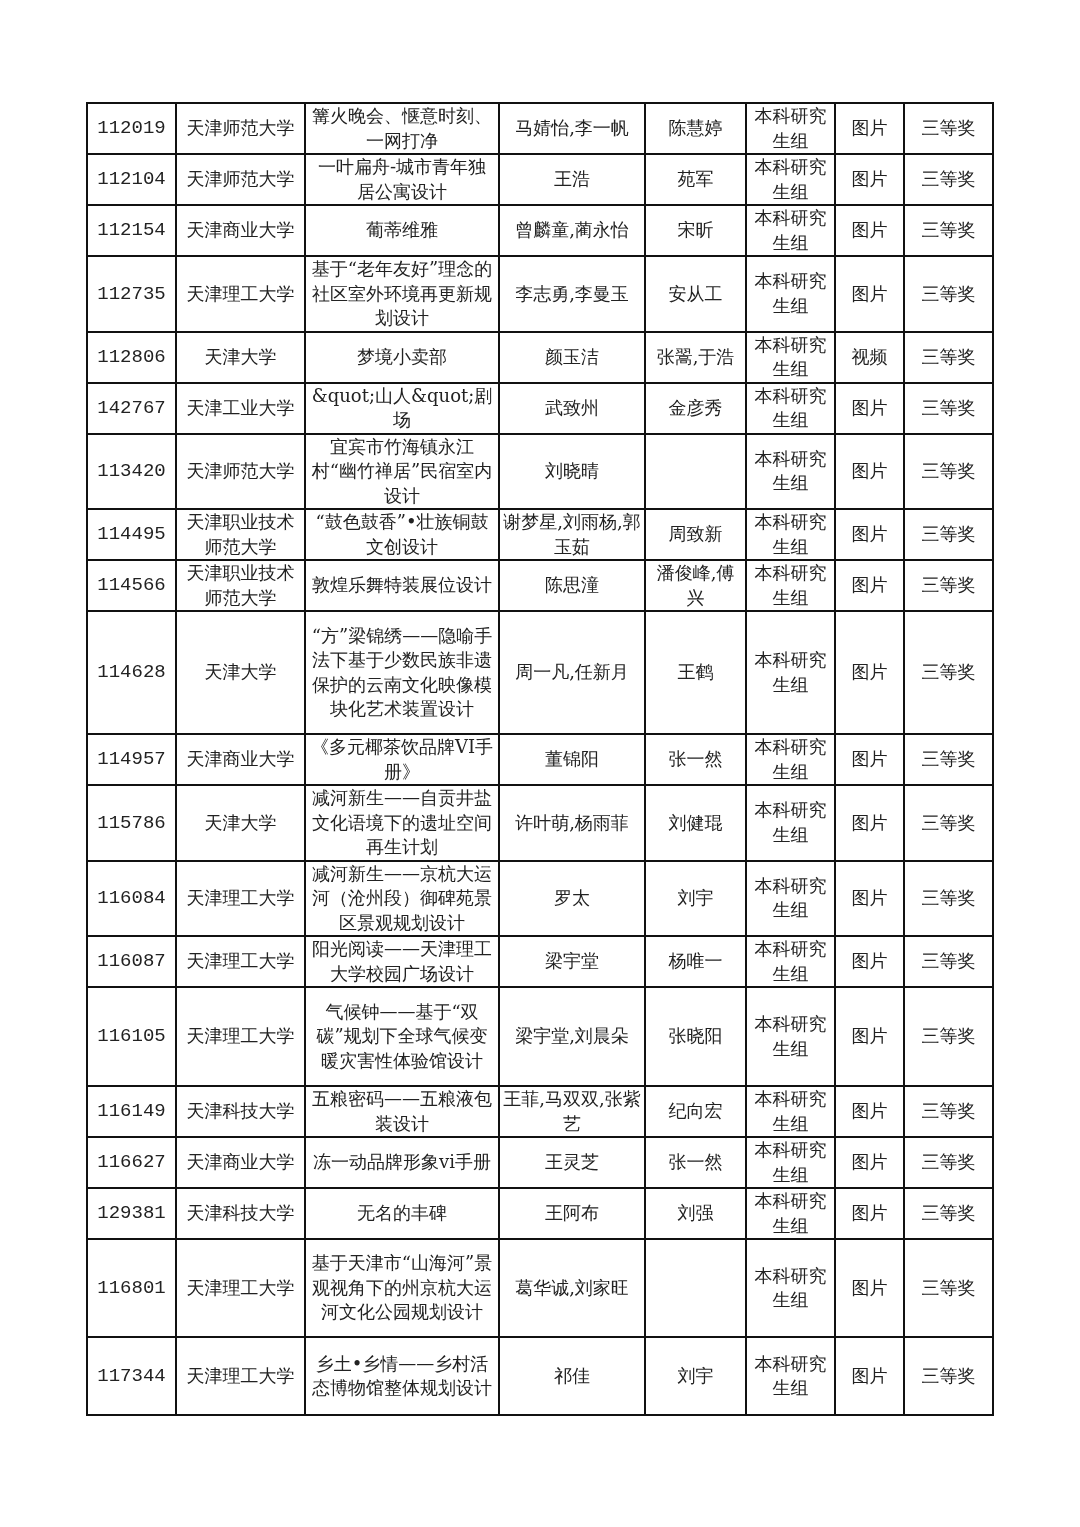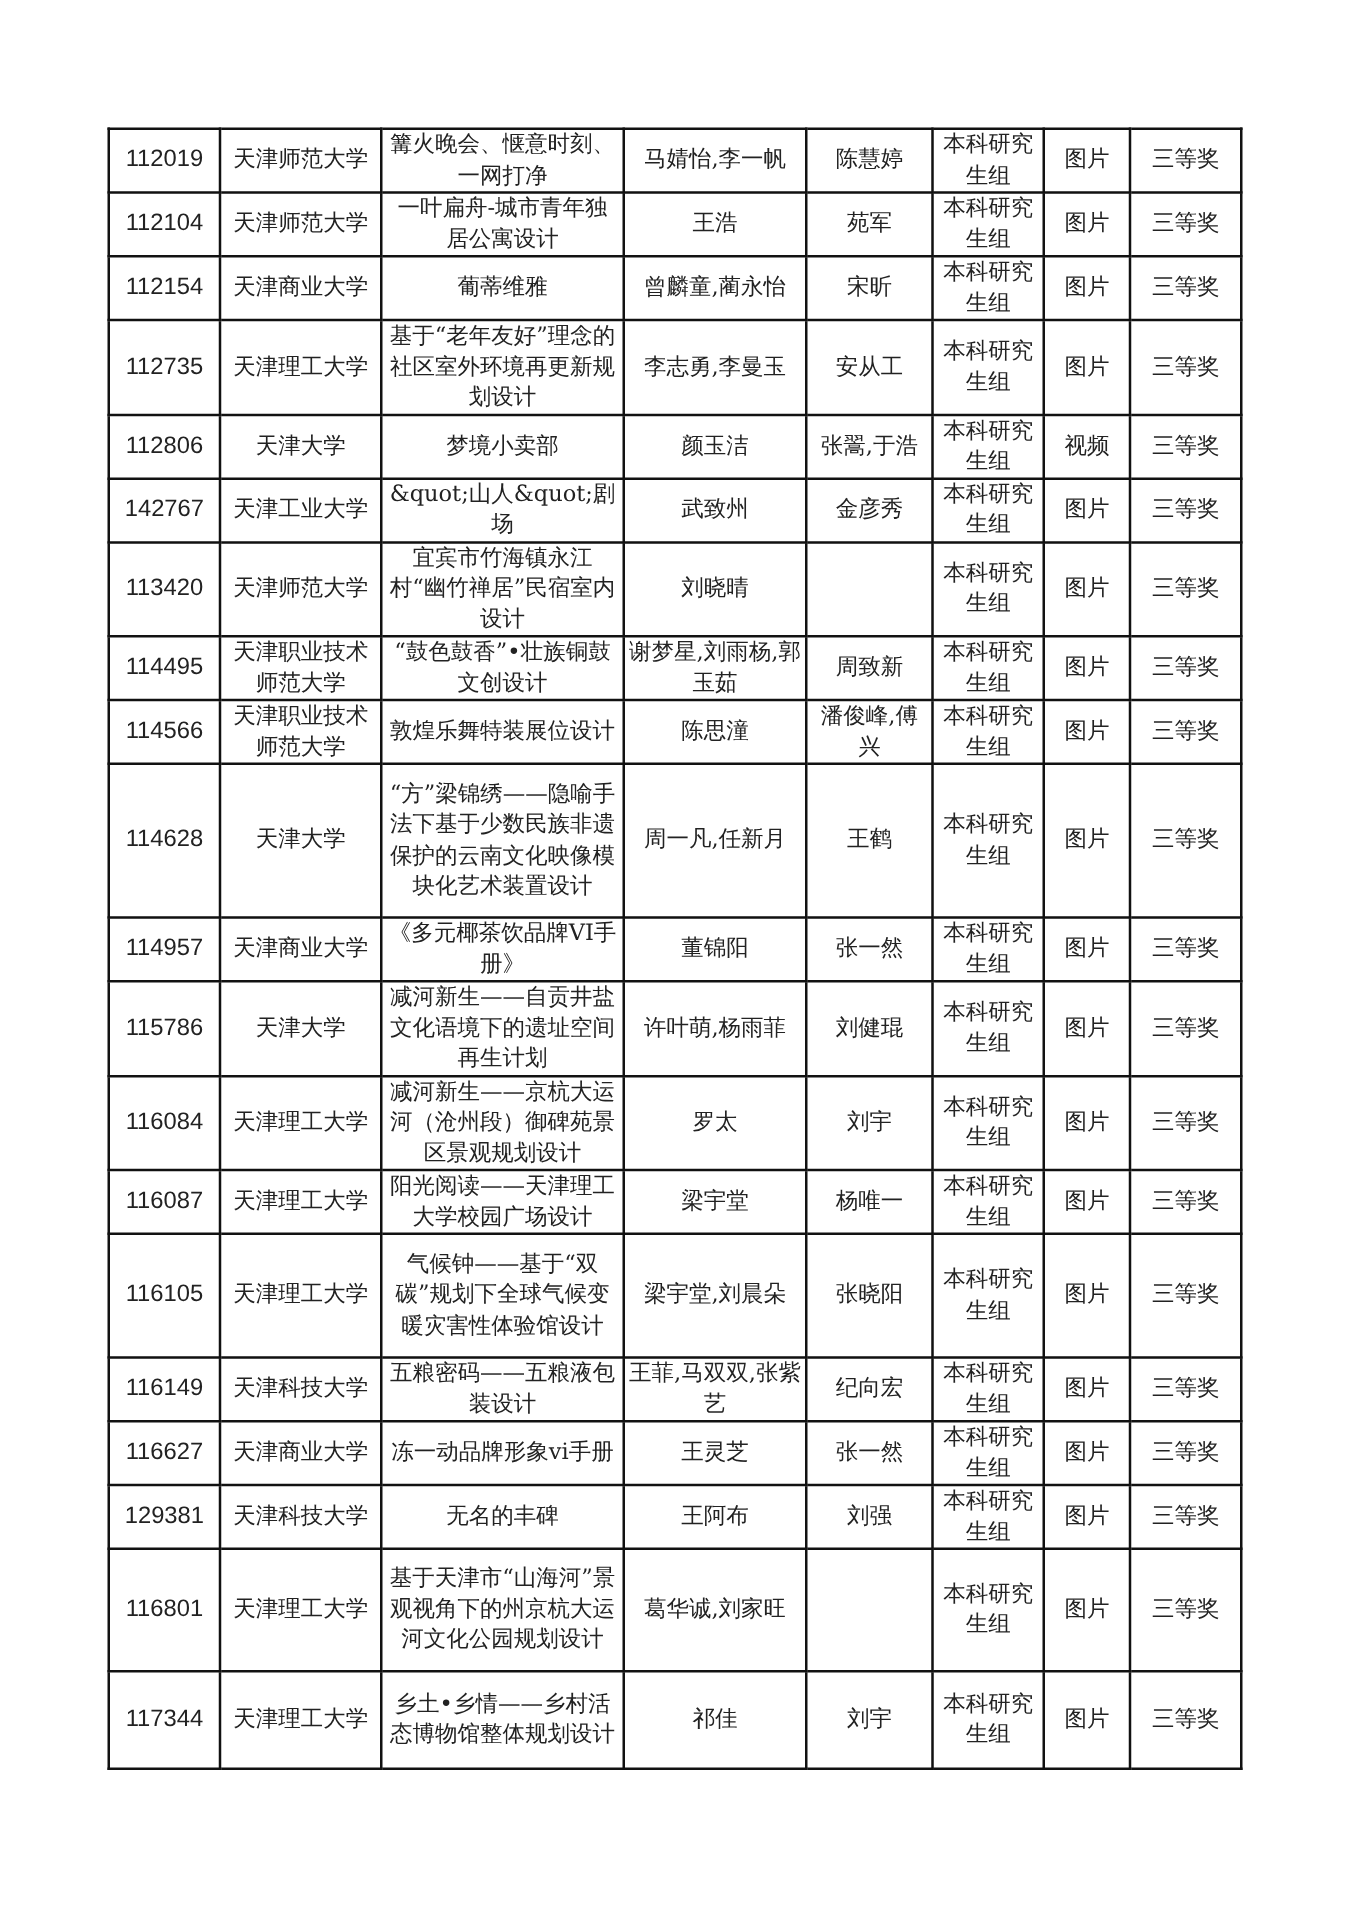--- a/index.html
+++ b/index.html
@@ -3,21 +3,21 @@
 <meta charset="utf-8">
 <style>
   html, body { margin: 0; padding: 0; background: #ffffff; }
   body { width: 1080px; height: 1527px; position: relative; overflow: hidden;
          font-family: "DejaVu Serif", "Liberation Serif", serif; color: #222; }
   #awards-table { position: absolute; left: 86px; top: 102px; width: 906px;
          border-collapse: collapse; table-layout: fixed; }
   #awards-table td { border: 2px solid #111; text-align: center; vertical-align: middle;
          font-size: 18px; line-height: 24.5px; padding: 0 3px; overflow: hidden;
          word-break: break-all; }
-  #awards-table td.num { font-family: Liberation Sans, sans-serif; font-size: 19px; }
+  #awards-table td.num { font-family: Liberation Mono, monospace; font-size: 19px; }
 </style>
 </head>
 <body>
 
 <table id="awards-table">
   <colgroup>
     <col style="width:89px">
       <col style="width:129px">
       <col style="width:194px">
       <col style="width:146px">

